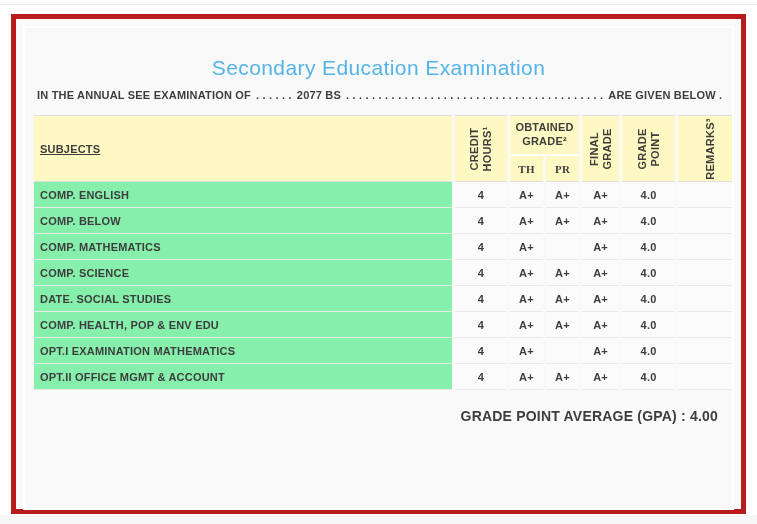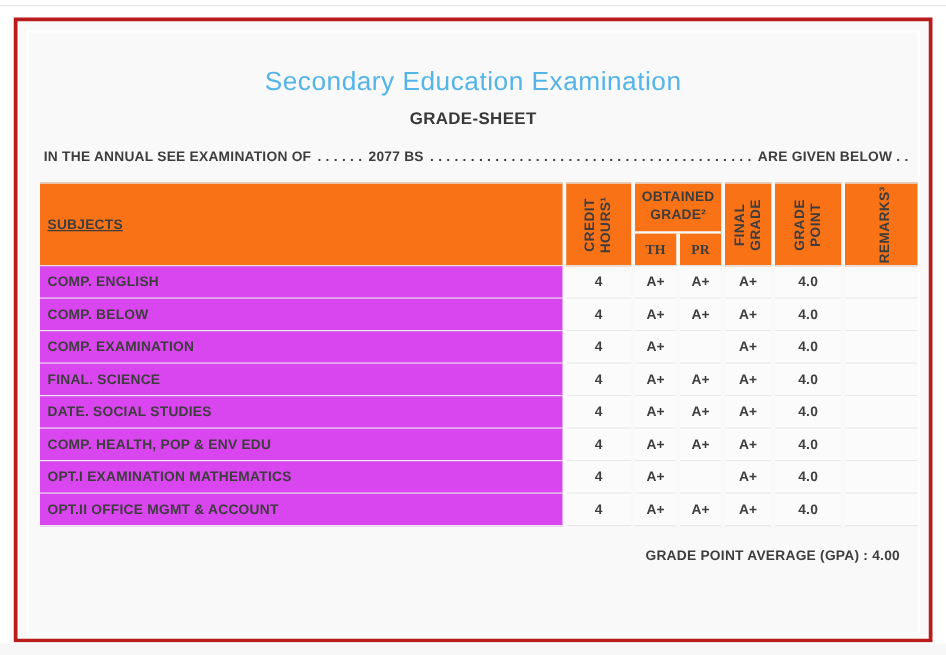--- a/index.html
+++ b/index.html
@@ -4,21 +4,21 @@
 <style>
   html,body{margin:0;padding:0;}
   body{
     width:757px;height:524px;overflow:hidden;background:#ffffff;
     font-family:"Liberation Sans", sans-serif;color:#3f3f3f;
     -webkit-font-smoothing:antialiased;
   }
   .top-strip{height:4px;background:#ffffff;border-bottom:1px solid #e7e7e7;}
   .card{
     margin:9px 10px 0 11px;width:735px;height:500px;box-sizing:border-box;
-    background:#f9f9f9;border:3px solid #b91c1c;
+    background:#f9f9f9;border:5px solid #b91c1c;
   }
   .inner{
     box-sizing:border-box;margin:7px;height:484px;
     border:2px solid #ffffff;padding:12px 6px 10px;
     overflow:hidden;
   }
   .title{
     text-align:center;font-size:21px;font-weight:400;letter-spacing:.4px;
     color:#54b4e8;margin:16px 0 9px;
   }
@@ -29,53 +29,52 @@
   .info-line{
     font-size:11px;font-weight:700;letter-spacing:.2px;color:#3d3d3d;
     white-space:nowrap;overflow:hidden;padding-left:6px;margin-bottom:11px;line-height:12px;
   }
   .info-line > span{margin-right:5px;}
   table.grades{
     width:100%;table-layout:fixed;border-collapse:separate;border-spacing:3px 0;
     font-size:11px;font-weight:700;color:#3d3d3d;margin-top:14px;letter-spacing:.2px;
   }
   thead th{
-    background:#f97316;border-top:1px solid #e0e0e0;border-bottom:1px solid #e0e0e0;
+    background:#fef9c3;border-top:1px solid #e0e0e0;border-bottom:1px solid #e0e0e0;
     font-weight:700;padding:0;
   }
   th.subjects-h{text-align:left;padding-left:6px;text-decoration:underline;}
   th.vert{position:relative;}
   th.vert .rot{
     position:absolute;top:50%;left:50%;
     transform:translate(-50%,-50%) rotate(-90deg);
     white-space:pre-line;text-align:center;line-height:1.2;letter-spacing:.3px;
   }
   th.obtained{height:38px;border-bottom:2px solid #fbfbfb;white-space:pre-line;line-height:1.25;vertical-align:middle;}
   tr.sub-row th{height:25px;border-top:0;font-family:Liberation Serif, serif;}
   tbody td{
     background:#fbfbfb;border-bottom:1px solid #e9e9e9;height:25px;
     text-align:center;padding:0;
   }
-  tbody td.subject{text-align:left;padding-left:6px;background:#d946ef;}
+  tbody td.subject{text-align:left;padding-left:6px;background:#86efac;}
   .gpa-line{
-    text-align:right;font-size:11px;font-weight:700;letter-spacing:.2px;color:#3d3d3d;
+    text-align:right;font-size:14px;font-weight:700;letter-spacing:.2px;color:#3d3d3d;
     margin-top:18px;padding-right:8px;
   }
   .bottom-strip{height:9px;background:#f7f7f7;border-top:1px solid #ffffff;}
 </style>
 </head>
 <body>
 
 <div class="top-strip"></div>
 
 <div class="card">
   <div class="inner">
 
     <div class="title">Secondary Education Examination</div>
-    <div class="subtitle">GRADE-SHEET</div>
 
 
 
     <div class="info-line">
       <span>IN THE ANNUAL SEE EXAMINATION OF</span><span>. . . . . .</span><span>2077 BS</span><span>. . . . . . . . . . . . . . . . . . . . . . . . . . . . . . . . . . . . . . . .</span><span>ARE GIVEN BELOW . . .</span>
     </div>
 
     <table class="grades">
       <colgroup>
         <col style="width:418px">
@@ -125,30 +124,30 @@
         <tr>
           <td class="subject">COMP. BELOW</td>
           <td>4</td>
           <td>A+</td>
           <td>A+</td>
           <td>A+</td>
           <td>4.0</td>
           <td></td>
         </tr>
         <tr>
-          <td class="subject">COMP. EXAMINATION</td>
+          <td class="subject">COMP. MATHEMATICS</td>
           <td>4</td>
           <td>A+</td>
           <td></td>
           <td>A+</td>
           <td>4.0</td>
           <td></td>
         </tr>
         <tr>
-          <td class="subject">FINAL. SCIENCE</td>
+          <td class="subject">COMP. SCIENCE</td>
           <td>4</td>
           <td>A+</td>
           <td>A+</td>
           <td>A+</td>
           <td>4.0</td>
           <td></td>
         </tr>
         <tr>
           <td class="subject">DATE. SOCIAL STUDIES</td>
           <td>4</td>

